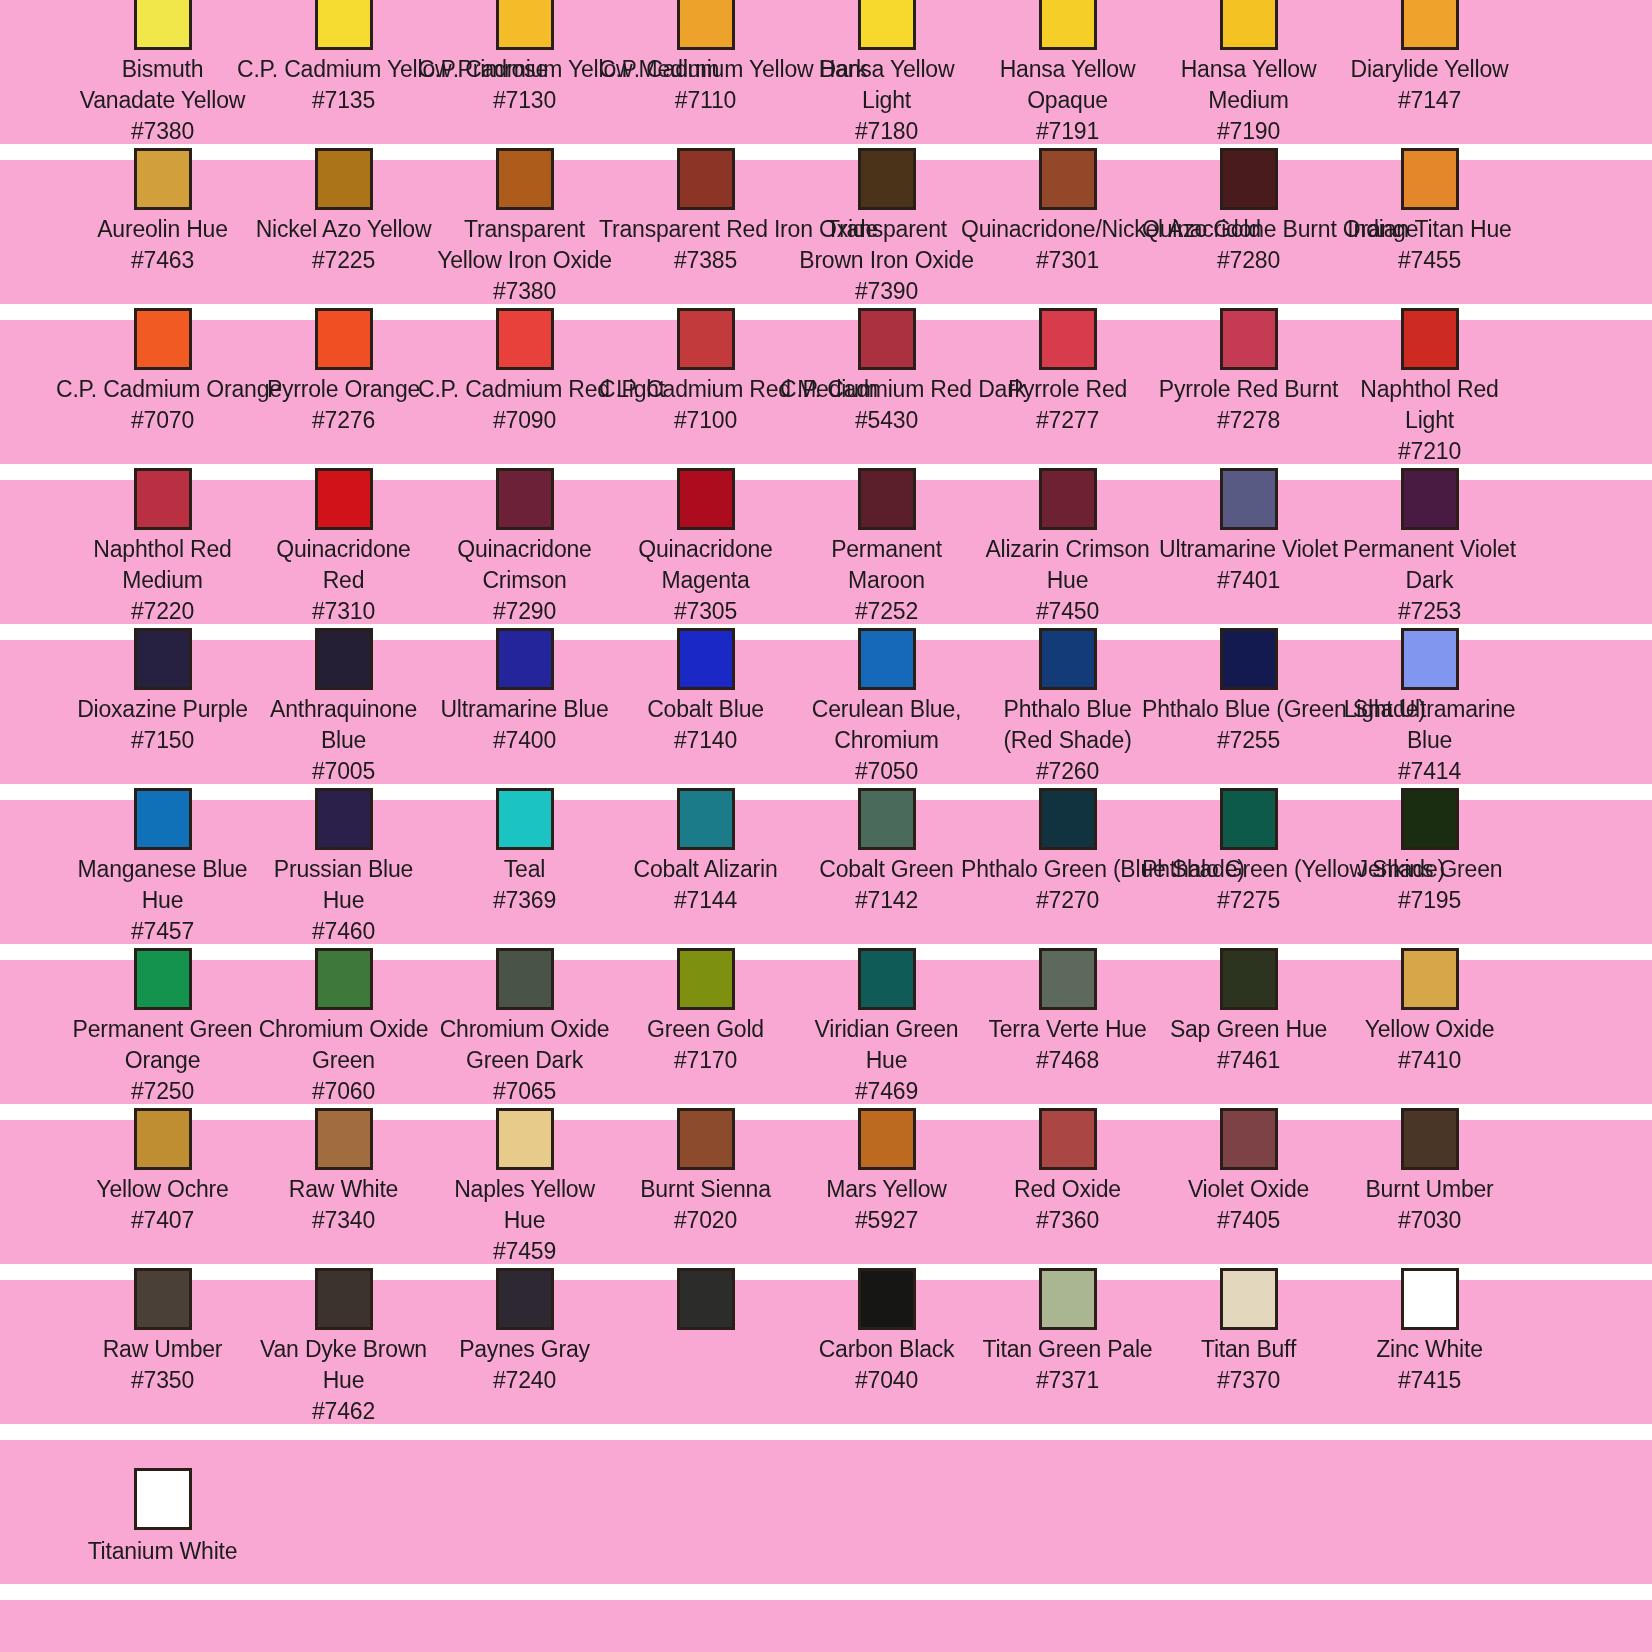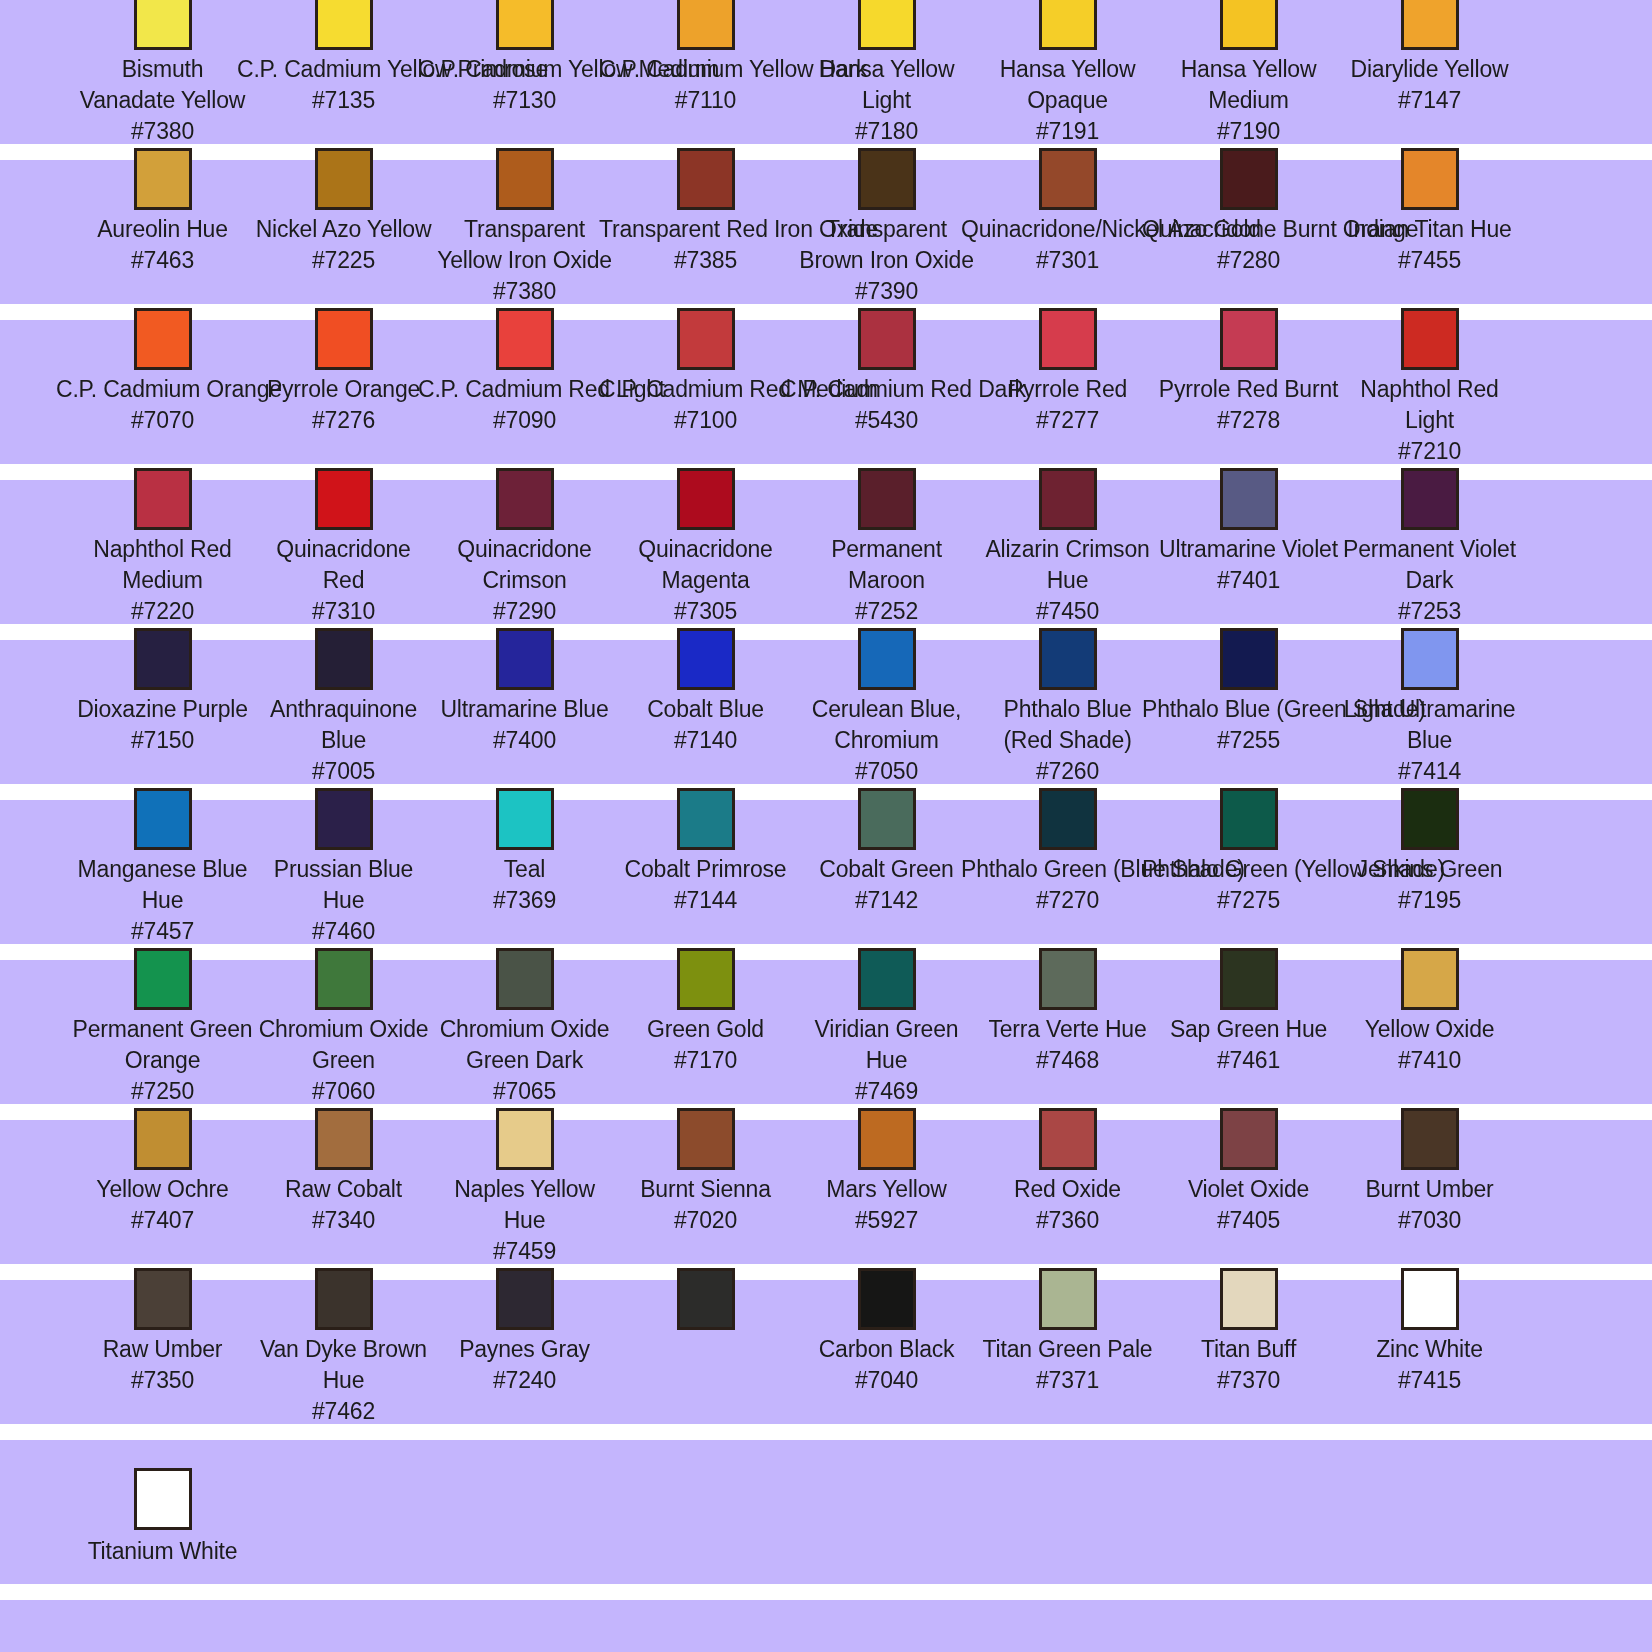--- a/index.html
+++ b/index.html
@@ -98,21 +98,21 @@
     width: 1652px;
     height: 16px;
     background: #ffffff;
     z-index: 3;
     pointer-events: none;
   }
 </style>
 </head>
 <body>
 
-<div id="chart" style="background: #c4b5fd;">
+<div id="chart" style="background: #f9a8d4;">
 
   <div class="grid" id="grid">
       <div class="cell">
         <div class="swatch" style="background: rgb(242, 231, 74);"></div>
         <div class="caption">
           <span class="nm">Bismuth Vanadate Yellow</span>
           <span class="code">#7380</span>
         </div>
       </div>
       <div class="cell wide">
@@ -405,21 +405,21 @@
       <div class="cell">
         <div class="swatch" style="background: rgb(28, 195, 195);"></div>
         <div class="caption">
           <span class="nm">Teal</span>
           <span class="code">#7369</span>
         </div>
       </div>
       <div class="cell">
         <div class="swatch" style="background: rgb(27, 123, 136);"></div>
         <div class="caption">
-          <span class="nm">Cobalt Primrose</span>
+          <span class="nm">Cobalt Alizarin</span>
           <span class="code">#7144</span>
         </div>
       </div>
       <div class="cell">
         <div class="swatch" style="background: rgb(74, 107, 92);"></div>
         <div class="caption">
           <span class="nm">Cobalt Green</span>
           <span class="code">#7142</span>
         </div>
       </div>
@@ -503,21 +503,21 @@
       <div class="cell">
         <div class="swatch" style="background: rgb(192, 142, 50);"></div>
         <div class="caption">
           <span class="nm">Yellow Ochre</span>
           <span class="code">#7407</span>
         </div>
       </div>
       <div class="cell">
         <div class="swatch" style="background: rgb(162, 109, 62);"></div>
         <div class="caption">
-          <span class="nm">Raw Cobalt</span>
+          <span class="nm">Raw White</span>
           <span class="code">#7340</span>
         </div>
       </div>
       <div class="cell">
         <div class="swatch" style="background: rgb(230, 203, 138);"></div>
         <div class="caption">
           <span class="nm">Naples Yellow Hue</span>
           <span class="code">#7459</span>
         </div>
       </div>

